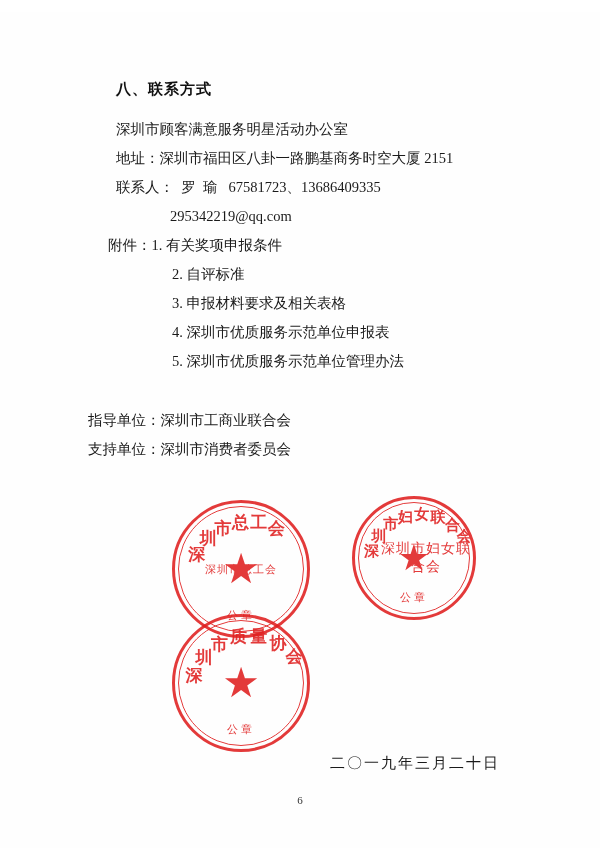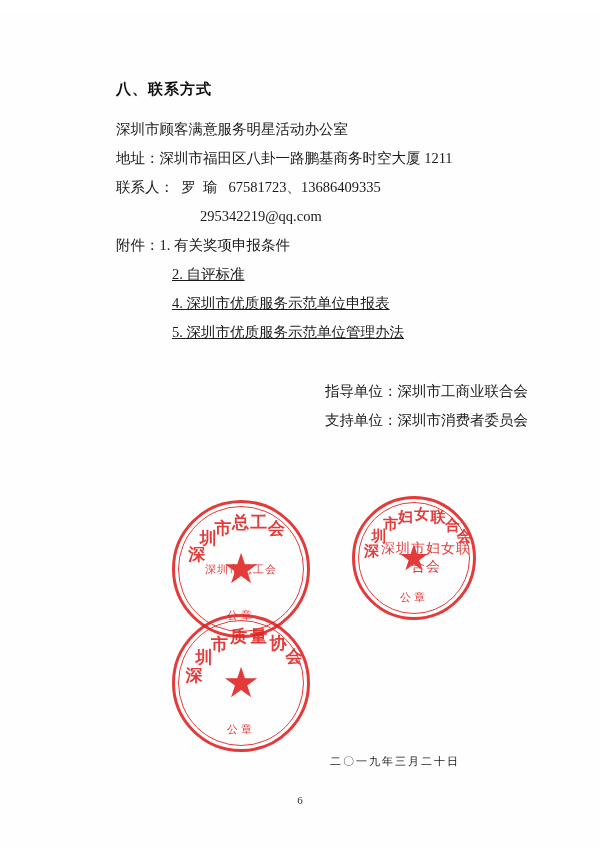--- a/index.html
+++ b/index.html
@@ -37,35 +37,33 @@
     color: #111;
   }
   .line {
     font-size: 14.5px;
     line-height: 29px;
     color: #1a1a1a;
     white-space: pre;
   }
   .indent-contact { margin-left: 28px; }
   .email-line {
-    margin-left: 112px;
+    margin-left: 82px;
   }
   .attach-head {
-    margin-left: 28px;
+    margin-left: 20px;
   }
   .attach-item {
     margin-left: 84px;
-    text-decoration: underline;
   }
   .gap-block {
     height: 30px;
   }
   .org-line {
     margin-left: 0px;
-    text-align: right;
   }
   .org-line.host {
     margin-left: 8px;
   }
   .stamps {
     position: absolute;
     left: 0;
     top: 0;
     width: 600px;
     height: 848px;
@@ -128,21 +126,21 @@
     bottom: 12px;
     text-align: center;
     font-size: 11px;
     color: #e02020;
     letter-spacing: 3px;
   }
   .date-line {
     position: absolute;
     left: 330px;
     top: 742px;
-    font-size: 11px;
+    font-size: 15px;
     letter-spacing: 2px;
     color: #1a1a1a;
     text-align: right;
   }
   .page-number {
     position: absolute;
     left: 0;
     right: 0;
     top: 782px;
     text-align: center;
@@ -153,26 +151,27 @@
 </head>
 <body>
 
 <div class="page">
 
   <div class="content">
 
     <div class="section-title">八、联系方式</div>
 
     <div class="line indent-contact">深圳市顾客满意服务明星活动办公室</div>
-    <div class="line indent-contact">地址：深圳市福田区八卦一路鹏基商务时空大厦 1211</div>
+    <div class="line indent-contact">地址：深圳市福田区八卦一路鹏基商务时空大厦 2151</div>
     <div class="line indent-contact">联系人：  罗  瑜   67581723、13686409335</div>
     <div class="line email-line">295342219@qq.com</div>
 
     <div class="line attach-head">附件：1. 有关奖项申报条件</div>
     <div class="line attach-item">2. 自评标准</div>
+    <div class="line attach-item">3. 申报材料要求及相关表格</div>
     <div class="line attach-item">4. 深圳市优质服务示范单位申报表</div>
     <div class="line attach-item">5. 深圳市优质服务示范单位管理办法</div>
 
     <div class="gap-block"></div>
 
     <div class="line org-line">指导单位：深圳市工商业联合会</div>
     <div class="line org-line">支持单位：深圳市消费者委员会</div>
 
   </div>
 

